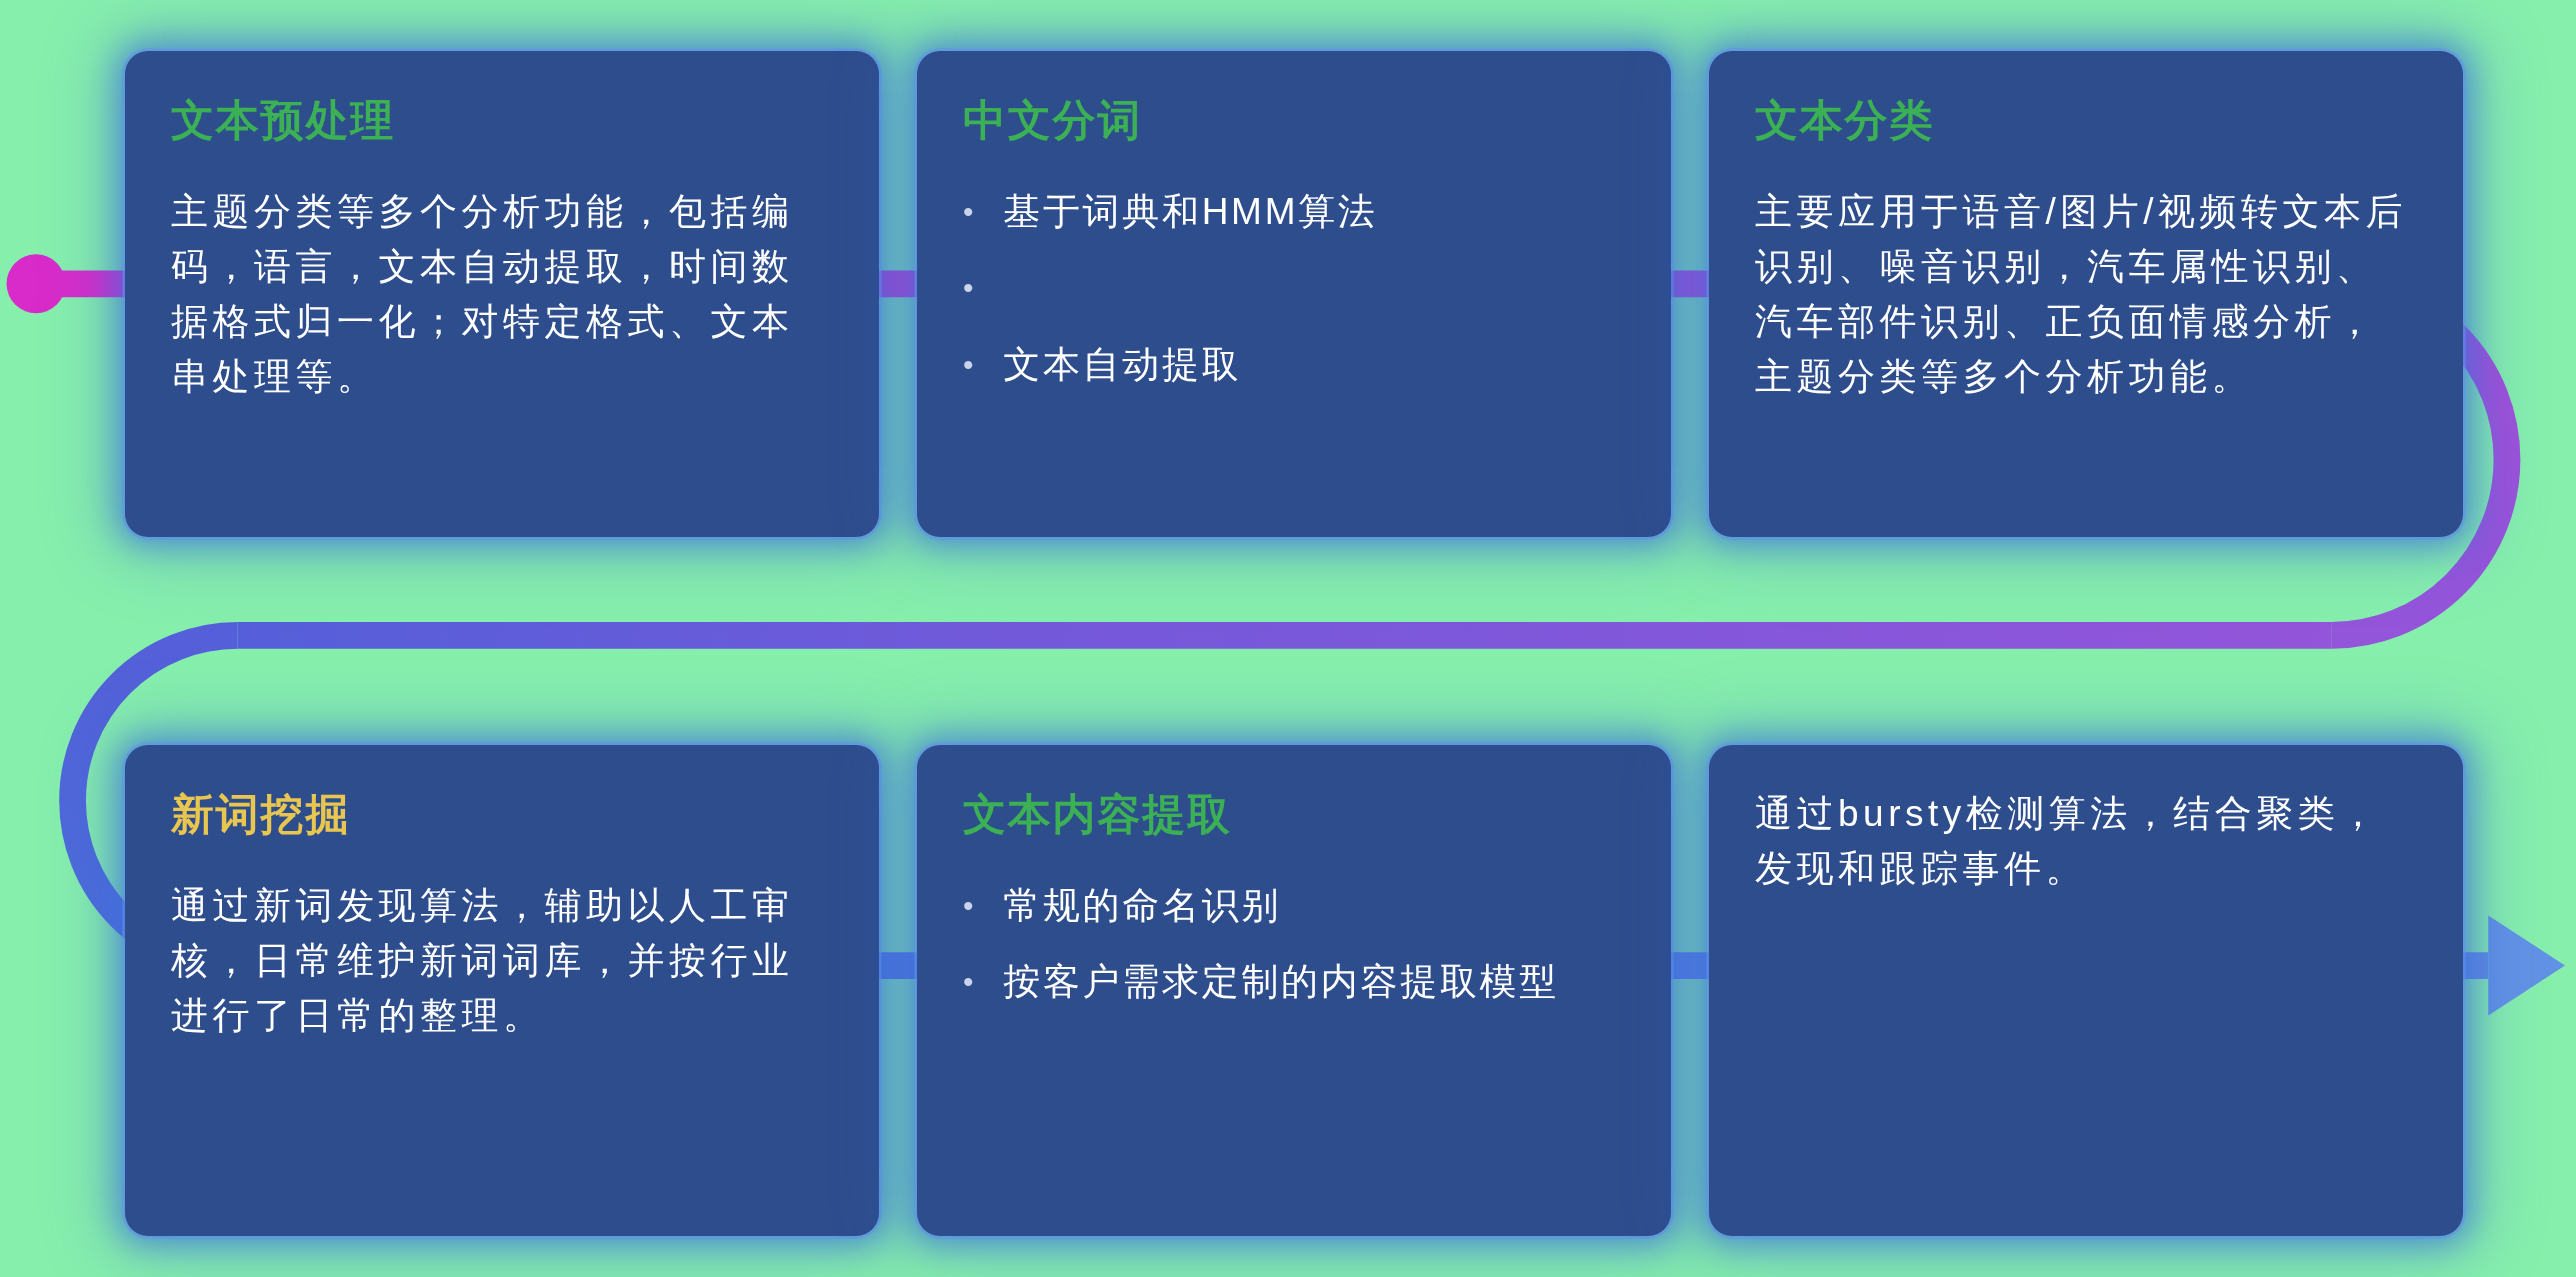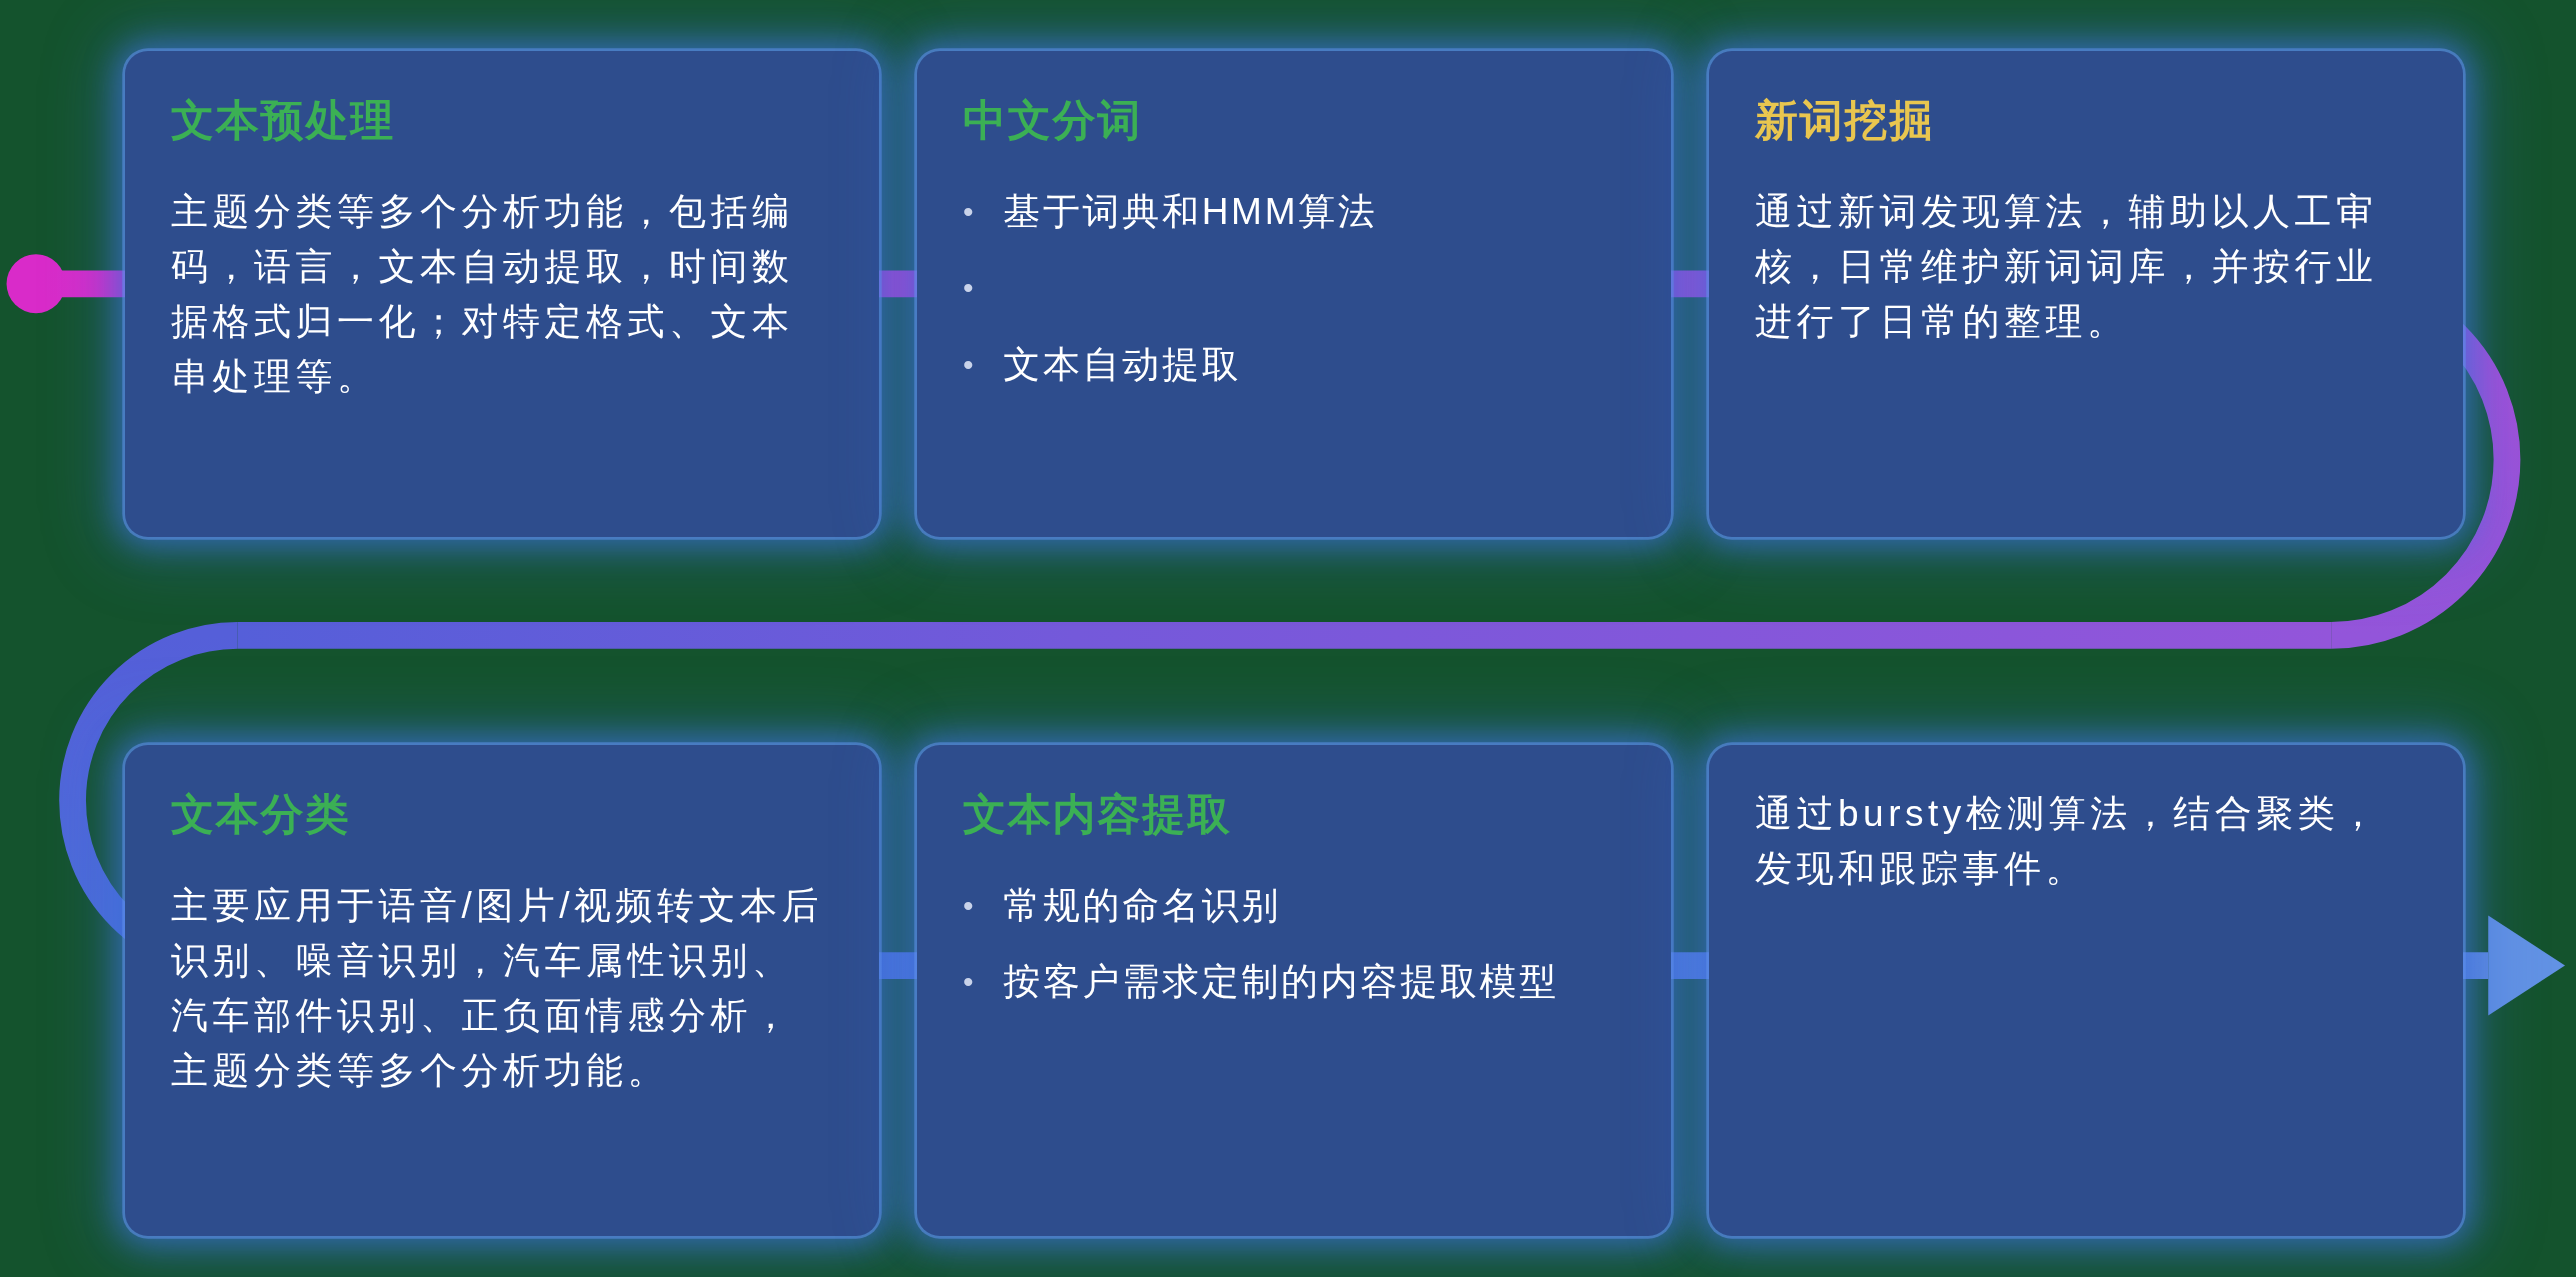--- a/index.html
+++ b/index.html
@@ -5,21 +5,21 @@
   * { margin: 0; padding: 0; box-sizing: border-box; }
   html, body { background: #ffffff; }
   body {
     width: 2576px; height: 1277px;
     font-family: "Liberation Sans", sans-serif;
   }
   .stage {
     position: relative;
     width: 2576px; height: 1277px;
     overflow: hidden;
-    background: #14532d;
+    background: #86efac;
   }
   .flow {
     position: absolute;
     left: 0; top: 0;
     width: 2576px; height: 1277px;
     z-index: 0;
   }
   .grid {
     position: absolute;
     left: 125px; top: 51px;
@@ -138,27 +138,27 @@
           <span class="bullet-dot">•</span>
         </li>
         <li class="bullet">
           <span class="bullet-dot">•</span>
           <span>文本自动提取</span>
         </li>
       </ul>
     </section>
 
     <section class="card">
-      <h2 class="card-title title-yellow">新词挖掘</h2>
-      <p class="card-body">通过新词发现算法，辅助以人工审核，日常维护新词词库，并按行业进行了日常的整理。</p>
+      <h2 class="card-title title-green">文本分类</h2>
+      <p class="card-body">主要应用于语音/图片/视频转文本后识别、噪音识别，汽车属性识别、汽车部件识别、正负面情感分析，主题分类等多个分析功能。</p>
     </section>
 
     <section class="card">
-      <h2 class="card-title title-green">文本分类</h2>
-      <p class="card-body">主要应用于语音/图片/视频转文本后识别、噪音识别，汽车属性识别、汽车部件识别、正负面情感分析，主题分类等多个分析功能。</p>
+      <h2 class="card-title title-yellow">新词挖掘</h2>
+      <p class="card-body">通过新词发现算法，辅助以人工审核，日常维护新词词库，并按行业进行了日常的整理。</p>
     </section>
 
     <section class="card">
       <h2 class="card-title title-green">文本内容提取</h2>
       <ul class="card-bullets">
         <li class="bullet">
           <span class="bullet-dot">•</span>
           <span>常规的命名识别</span>
         </li>
         <li class="bullet">

